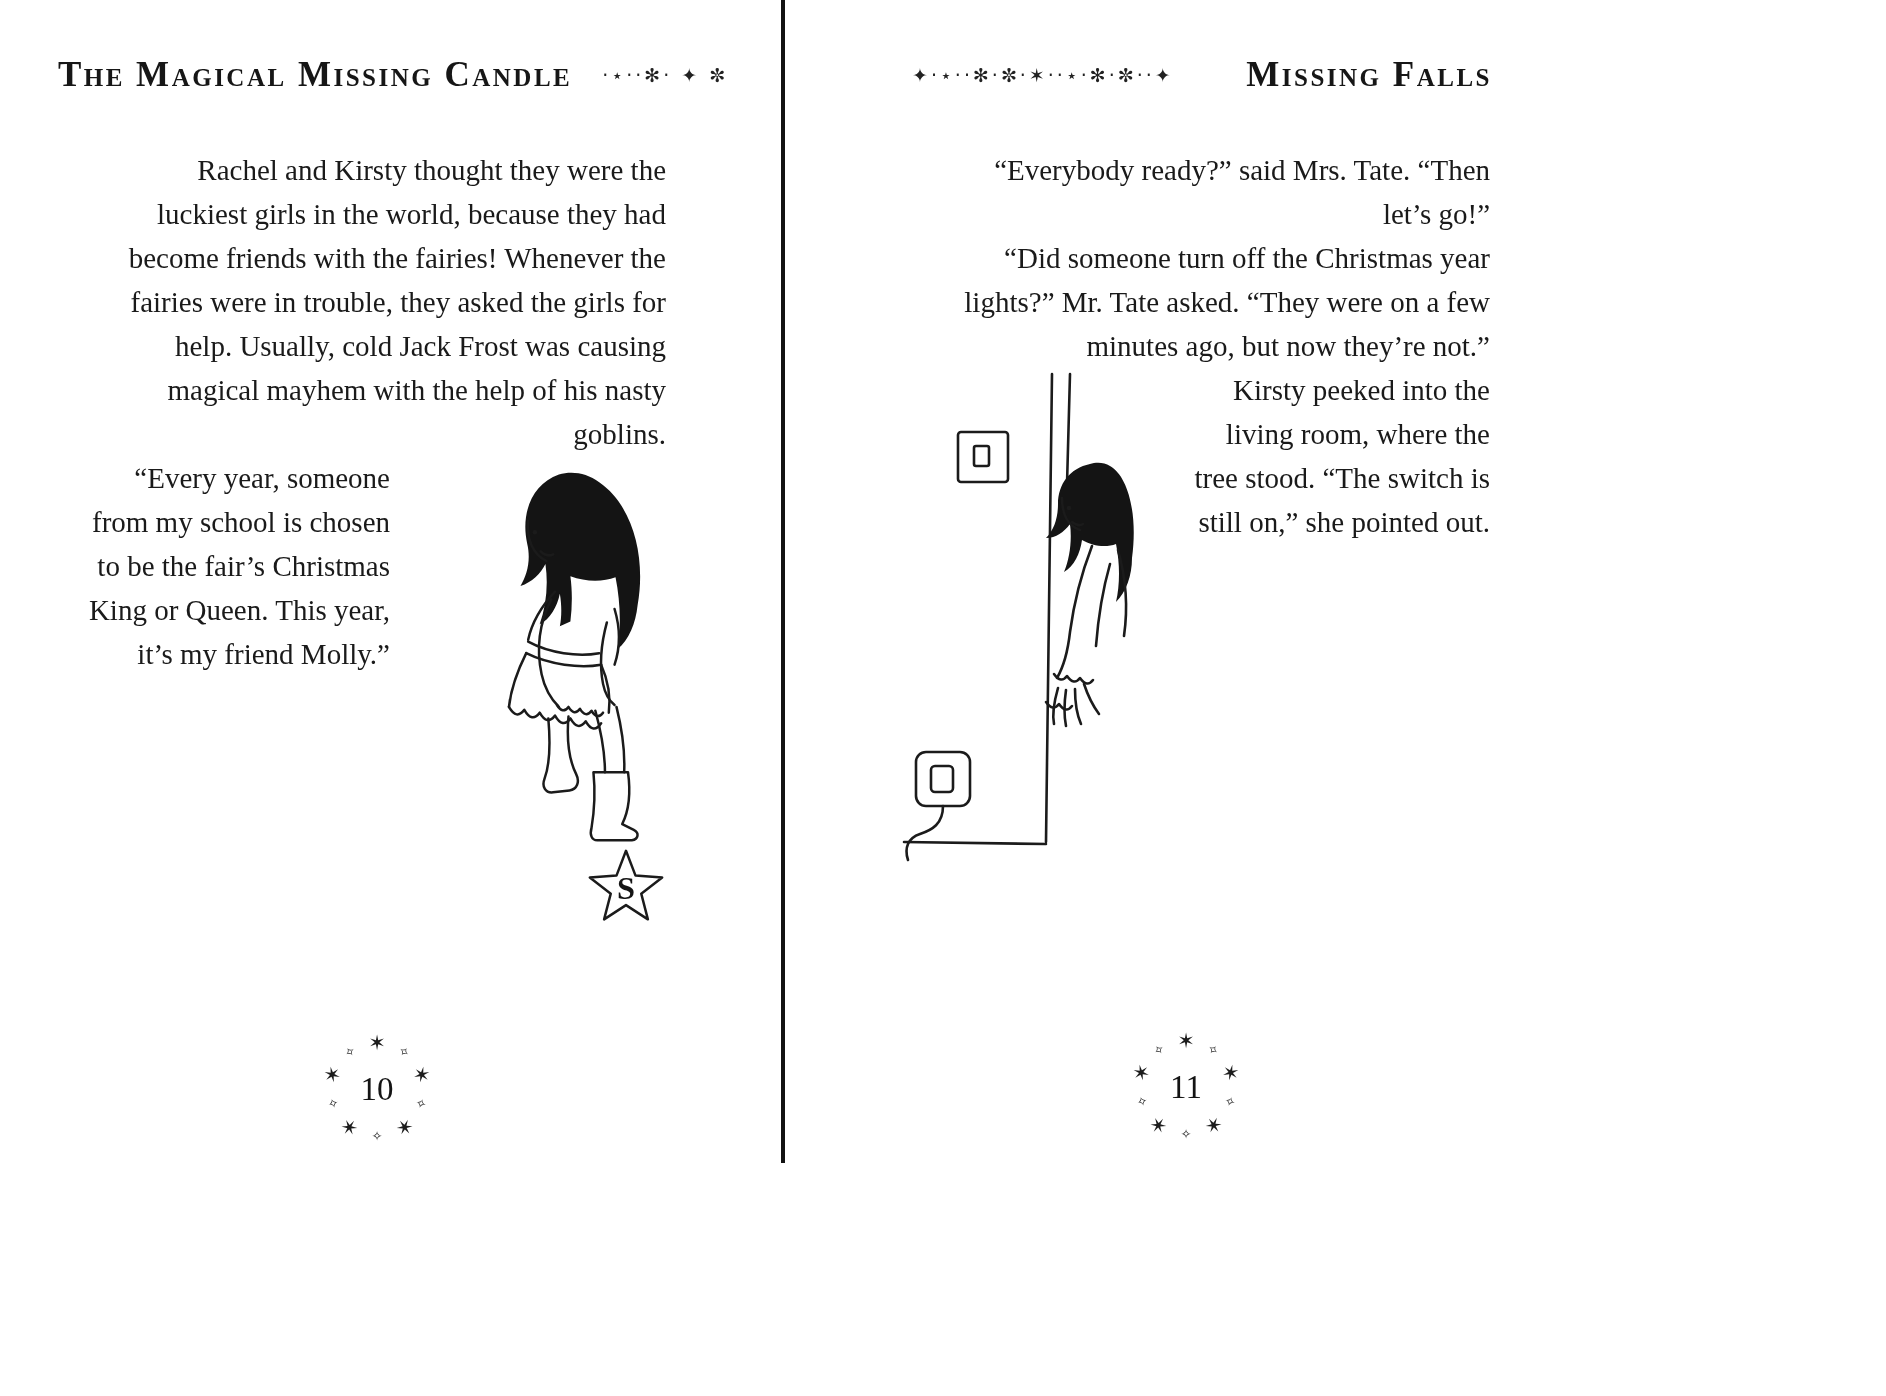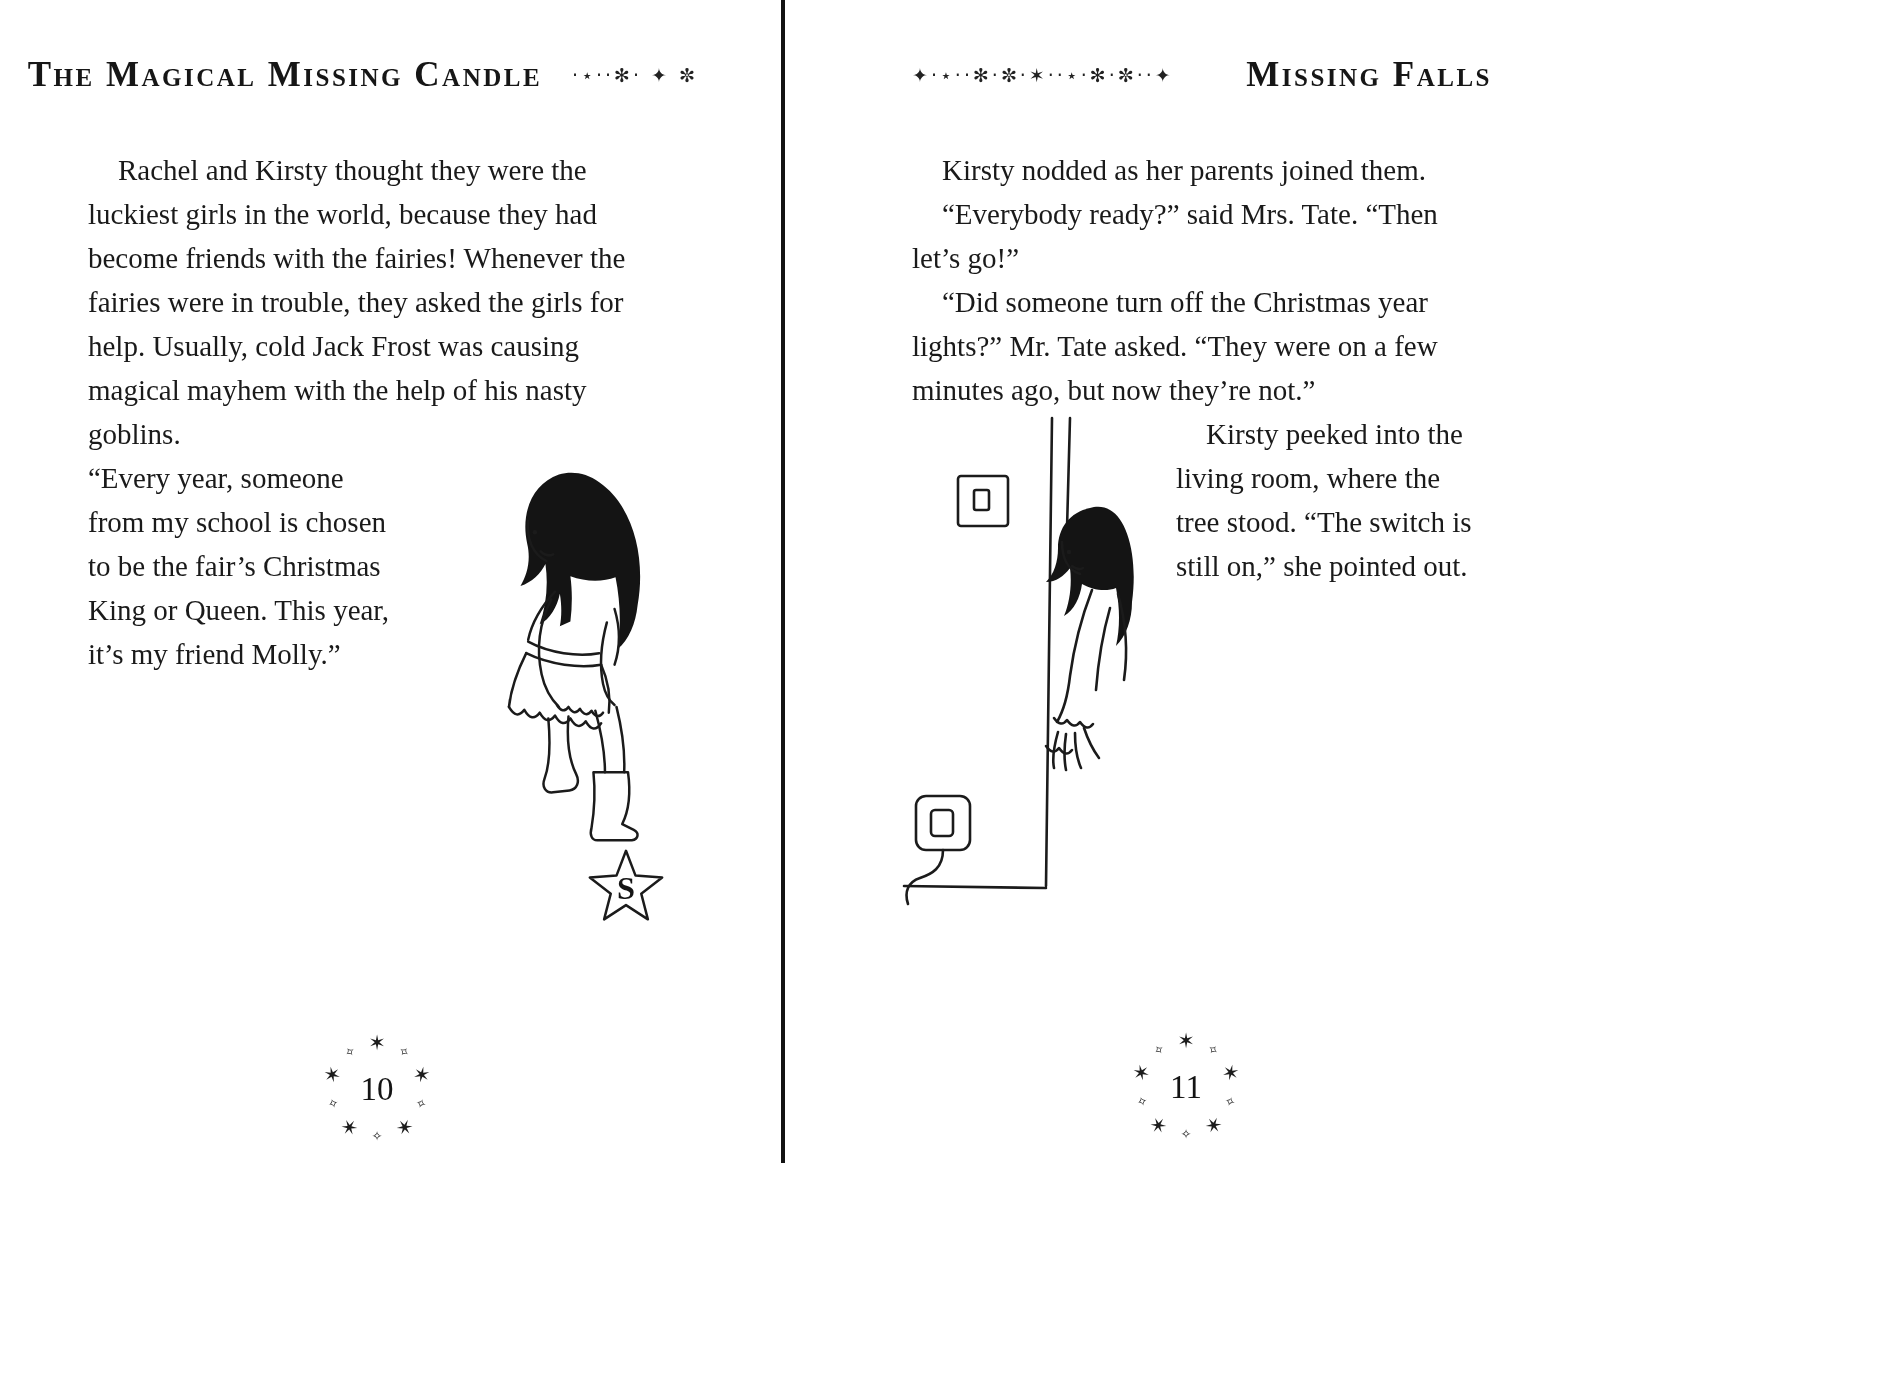--- a/index.html
+++ b/index.html
@@ -12,33 +12,33 @@
   .divider {
     position:absolute; left:781px; top:0; width:4px; height:1163px;
     background:#121212;
   }
 
   .page { position:absolute; top:0; box-sizing:border-box; }
   .page.left  { left:0;    width:781px;  height:1396px; padding:52px 0 0 88px; }
   .page.right { left:785px; width:1101px; height:1396px; padding:52px 0 0 127px; }
 
   .page-header { display:flex; align-items:center; height:46px; }
-  .left  .page-header { width:610px; justify-content:flex-end; gap:30px; }
+  .left  .page-header { width:610px; justify-content:center; gap:30px; }
   .right .page-header { width:580px; justify-content:space-between; }
 
   .title {
     margin:0; font-size:35px; font-weight:bold; font-variant:small-caps;
     letter-spacing:2.5px; white-space:nowrap; color:#161616;
   }
   .stars {
     font-family:"DejaVu Sans", sans-serif; font-size:19px; letter-spacing:3px;
     white-space:nowrap; color:#222; line-height:1;
   }
 
-  .body-text { width:578px; margin-top:50px; font-size:29px; line-height:44px; }
+  .body-text { width:578px; margin-top:50px; font-size:29px; line-height:44px;text-align:right; }
   .body-text p { margin:0; }
   .body-text p.indent { text-indent:30px; }
 
   
   .illo-left {
     float:right; width:320px; height:478px;
     margin:0 -60px 0 16px; position:relative;
   }
   .illo-left svg.girl { position:absolute; top:0; right:50px; width:240px; height:402px; }
   .star-badge { position:absolute; right:60px; bottom:4px; width:80px; height:86px; }
@@ -142,21 +142,20 @@
 
   <div class="divider"></div>
 
   <section class="page right">
     <header class="page-header">
       <span class="stars">✦·⋆··✻·✼·✶··⋆·✻·✼··✦</span>
       <h1 class="title">Missing Falls</h1>
     </header>
 
     <div class="body-text">
-      <p class="indent">Kirsty nodded as her parents joined them.</p>
       <p class="indent">“Everybody ready?” said Mrs. Tate. “Then let’s go!”</p>
       <p class="indent">“Did someone turn off the Christmas year lights?” Mr. Tate asked. “They were on a few minutes ago, but now they’re not.”</p>
 
       <div class="illo-right">
         <svg viewBox="0 0 262 494">
           <path class="ink" d="M152,2 L146,470"></path>
           <path class="ink" d="M170,2 L166,150"></path>
           <path class="ink" d="M4,470 L146,472"></path>
           <rect class="ink" x="58" y="60" width="50" height="50" rx="3"></rect>
           <rect class="ink" x="74" y="74" width="15" height="20" rx="2"></rect>

